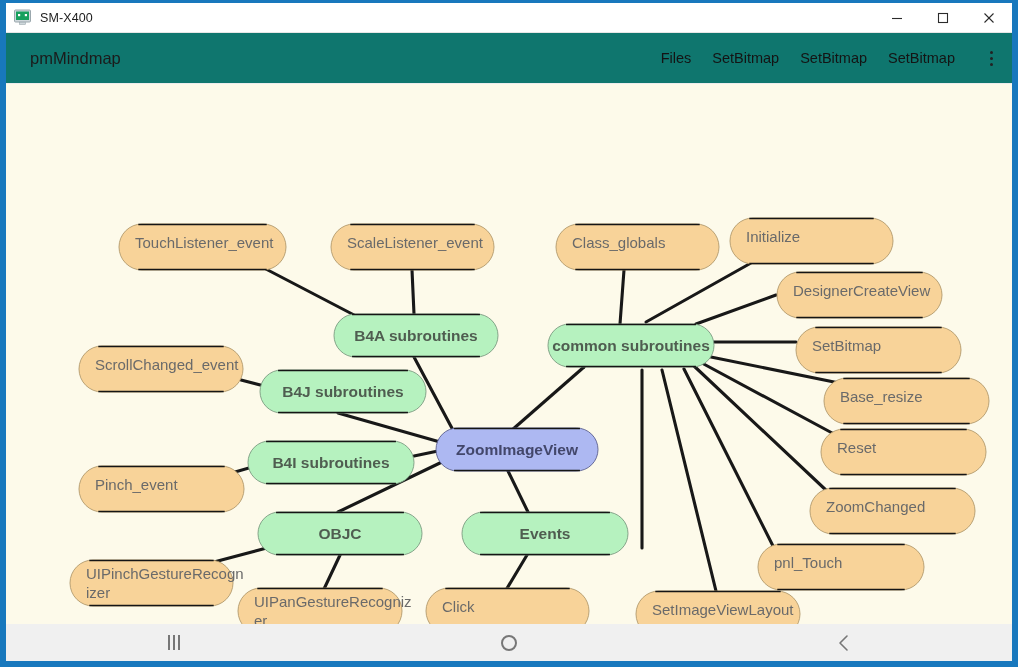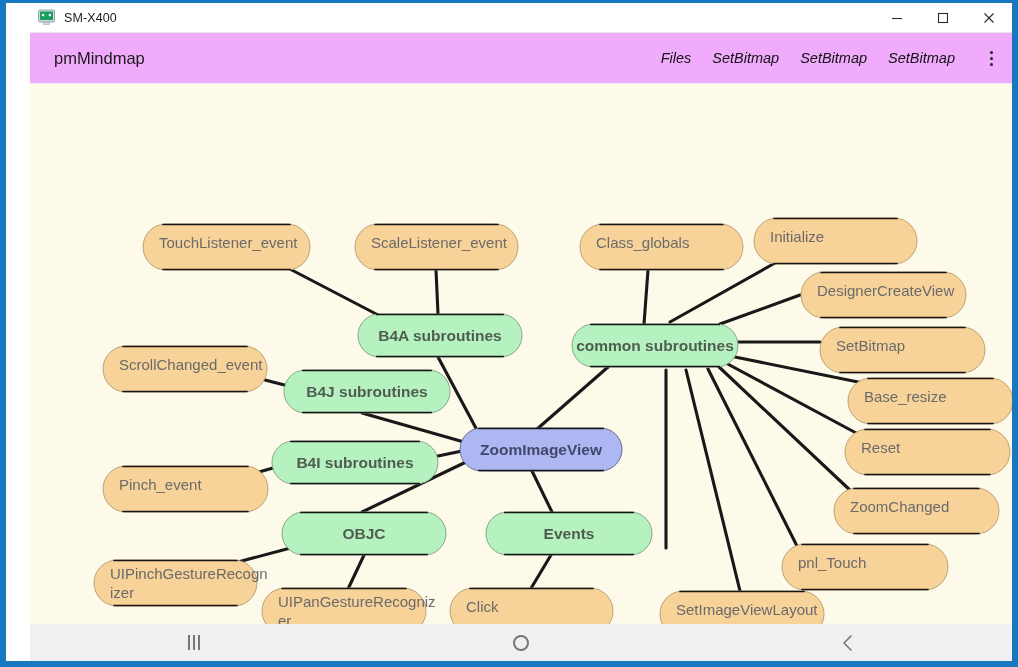--- a/index.html
+++ b/index.html
@@ -10,21 +10,20 @@
     overflow: hidden;
   }
   #app {
     position: relative;
     width: 1018px; height: 667px;
     background: #ffffff;
     border-left: 6px solid #1878bd;
     border-right: 6px solid #1878bd;
     border-bottom: 6px solid #1878bd;
     border-top: 3px solid #1878bd;
-    padding-left: 24px;
   }
 
   
   #titlebar {
     position: relative;
     height: 30px;
     background: #ffffff;
     display: flex;
     align-items: center;
     border-bottom: 1px solid #e6e6e6;
@@ -46,36 +45,35 @@
   }
   #win-controls .wc {
     width: 46px; height: 30px;
     display: flex; align-items: center; justify-content: center;
     color: #2b2b2b;
   }
 
   
   #appbar {
     height: 51px;
-    background: #f0abfc;
+    background: #0f766e;
     display: flex;
     align-items: center;
     padding: 0 11px 0 24px;
     border-bottom: 1px solid #ececec;
   }
   #appbar .app-title {
     font-size: 16.5px;
     color: #1b1b1b;
   }
   #appbar .menu {
     margin-left: auto;
     display: flex;
     align-items: center;
     gap: 21px;
-    font-style: italic;
   }
   #appbar .menu-item {
     font-size: 14.5px;
     color: #141414;
     cursor: pointer;
     white-space: nowrap;
   }
   #overflow-btn {
     width: 20px; height: 30px;
     display: flex; flex-direction: column;

